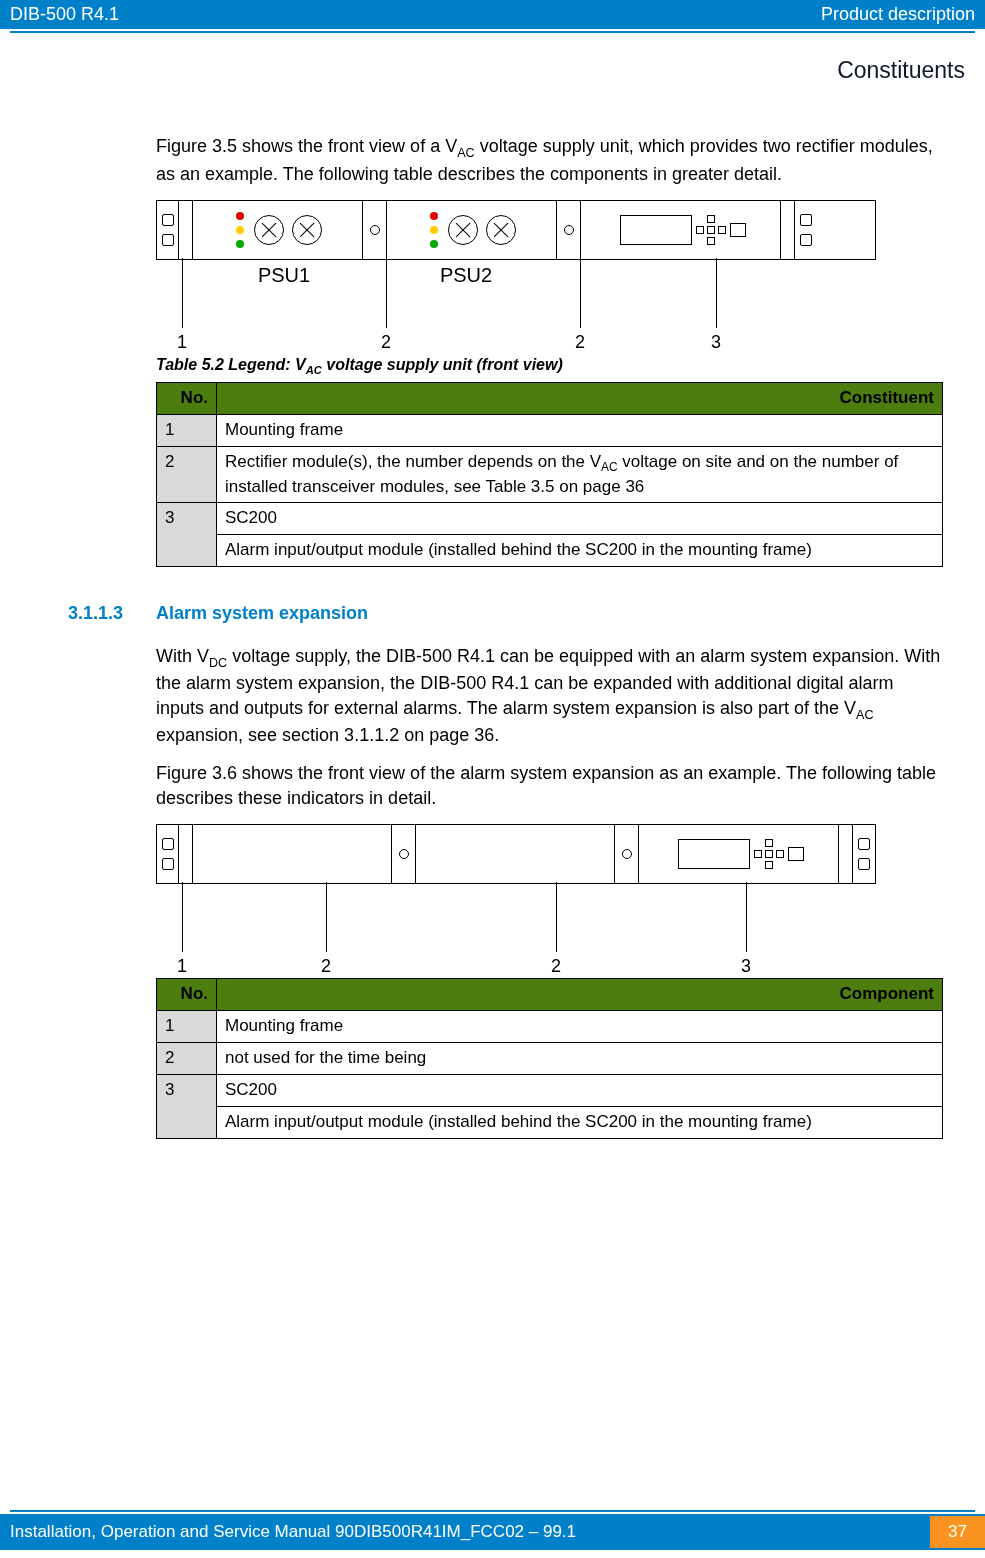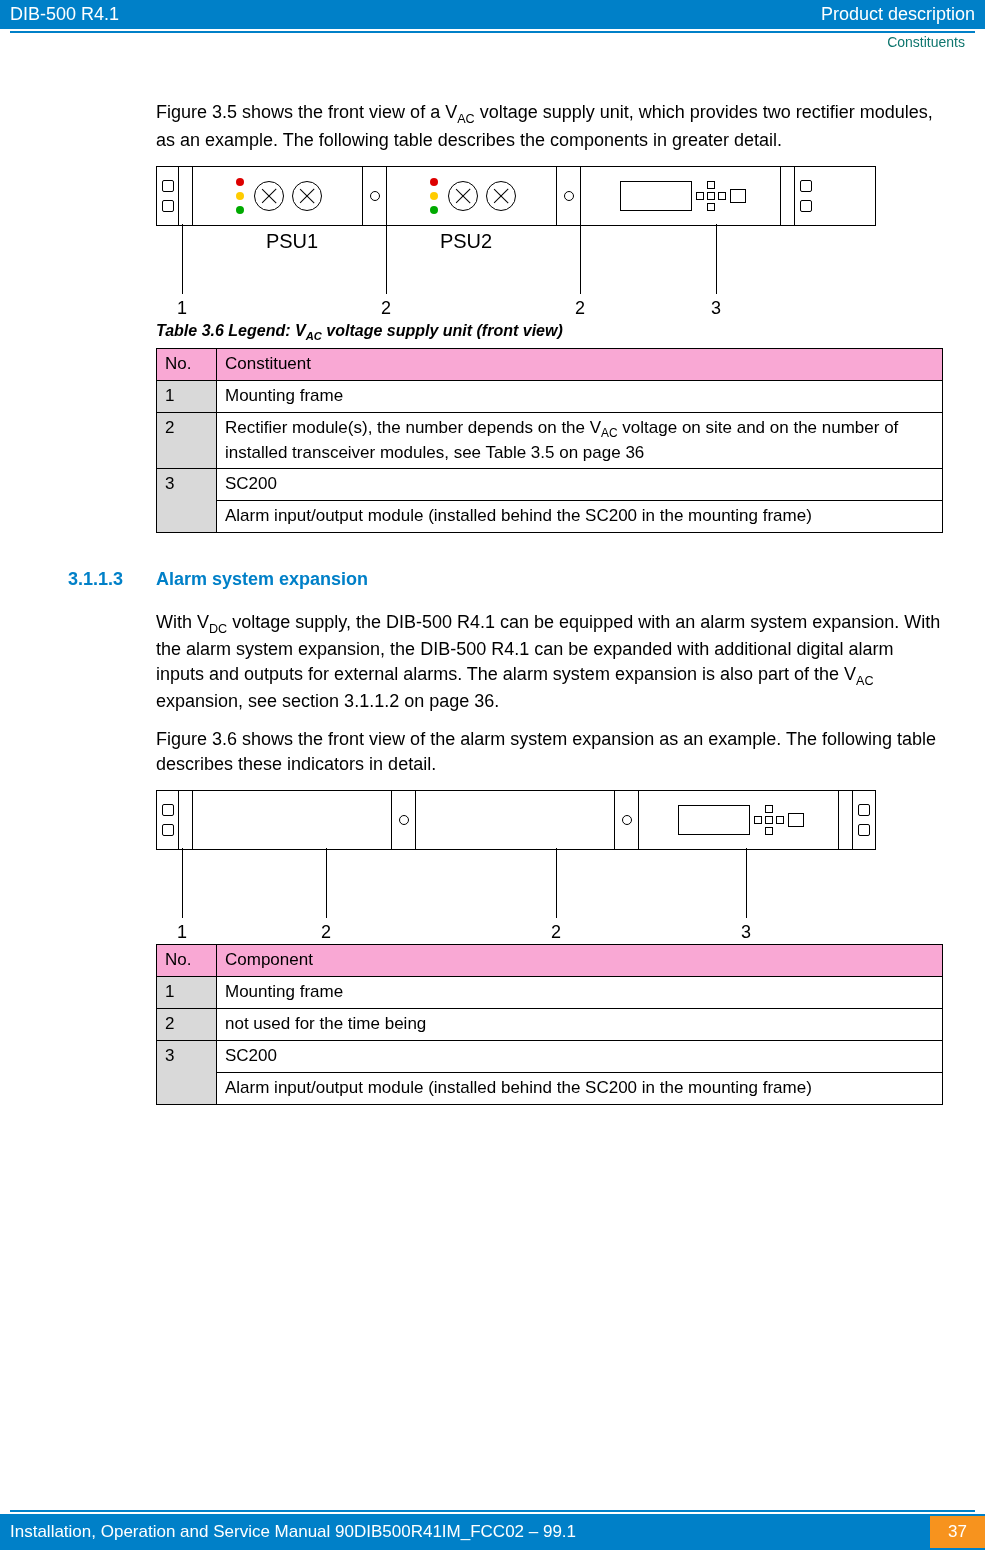--- a/index.html
+++ b/index.html
@@ -21,23 +21,23 @@
   }
   .header-bar .left { }
   .header-bar .right { }
   .hr-blue {
     height: 2px;
     background: #0080c8;
     margin: 2px 10px 0 10px;
   }
   .subhead {
     text-align: right;
-    font-size: 14px;
-    color: #0f766e;
-    padding: 1px 20px 0 0;
+    font-size: 23px;
+    color: #0f172a;
+    padding: 24px 20px 0 0;
   }
   .content {
     padding: 50px 42px 0 156px;
     font-size: 18px;
     line-height: 1.35;
   }
   .content p { margin-bottom: 14px; }
   sub { font-size: 0.7em; vertical-align: sub; }
   .figure {
     margin: 10px 0 6px 0;
@@ -59,22 +59,23 @@
     width: 100%;
     font-size: 17px;
   }
   table.legend th, table.legend td {
     border: 1px solid #000;
     padding: 4px 8px;
     text-align: left;
     vertical-align: top;
   }
   table.legend th {
-    background: #f9a8d4;
-    font-weight: normal;
+    background: #4d7c0f;
+    font-weight: bold;
+    text-align: right;
   }
   table.legend td.no {
     background: #d9d9d9;
     width: 60px;
   }
   .section-heading {
     display: flex;
     color: #0080c8;
     font-weight: bold;
     font-size: 18px;
@@ -202,35 +203,35 @@
           </div>
         <div class="eth"></div>
       </div>
       <div class="seg spacer"></div>
       <div class="seg latch" style="border-right:none">
           <span></span>
           <span></span>
         </div>
     </div>
     <div class="callouts">
-      <span class="lbl" style="left:136px;top:4px">PSU1</span>
+      <span class="lbl" style="left:128px;top:4px">PSU1</span>
       <span class="lbl" style="left:310px;top:4px">PSU2</span>
       <span class="line" style="left:26px;top:0;height:70px"></span>
       <span class="line" style="left:230px;top:0;height:70px"></span>
       <span class="line" style="left:424px;top:0;height:70px"></span>
       <span class="line" style="left:560px;top:0;height:70px"></span>
       <span class="num" style="left:26px;top:72px">1</span>
       <span class="num" style="left:230px;top:72px">2</span>
       <span class="num" style="left:424px;top:72px">2</span>
       <span class="num" style="left:560px;top:72px">3</span>
     </div>
   </div>
 
   <div class="tbl-caption">
-    <span>Table 3.6     Legend: V</span><sub>AC</sub><span> voltage supply unit (front view)</span>
+    <span>Table 5.2     Legend: V</span><sub>AC</sub><span> voltage supply unit (front view)</span>
   </div>
   <table class="legend">
     <tbody>
         <tr>
       <th>No.</th>
       <th>Constituent</th>
     </tr>
     <tr>
       <td class="no">1</td>
       <td>Mounting frame</td>

